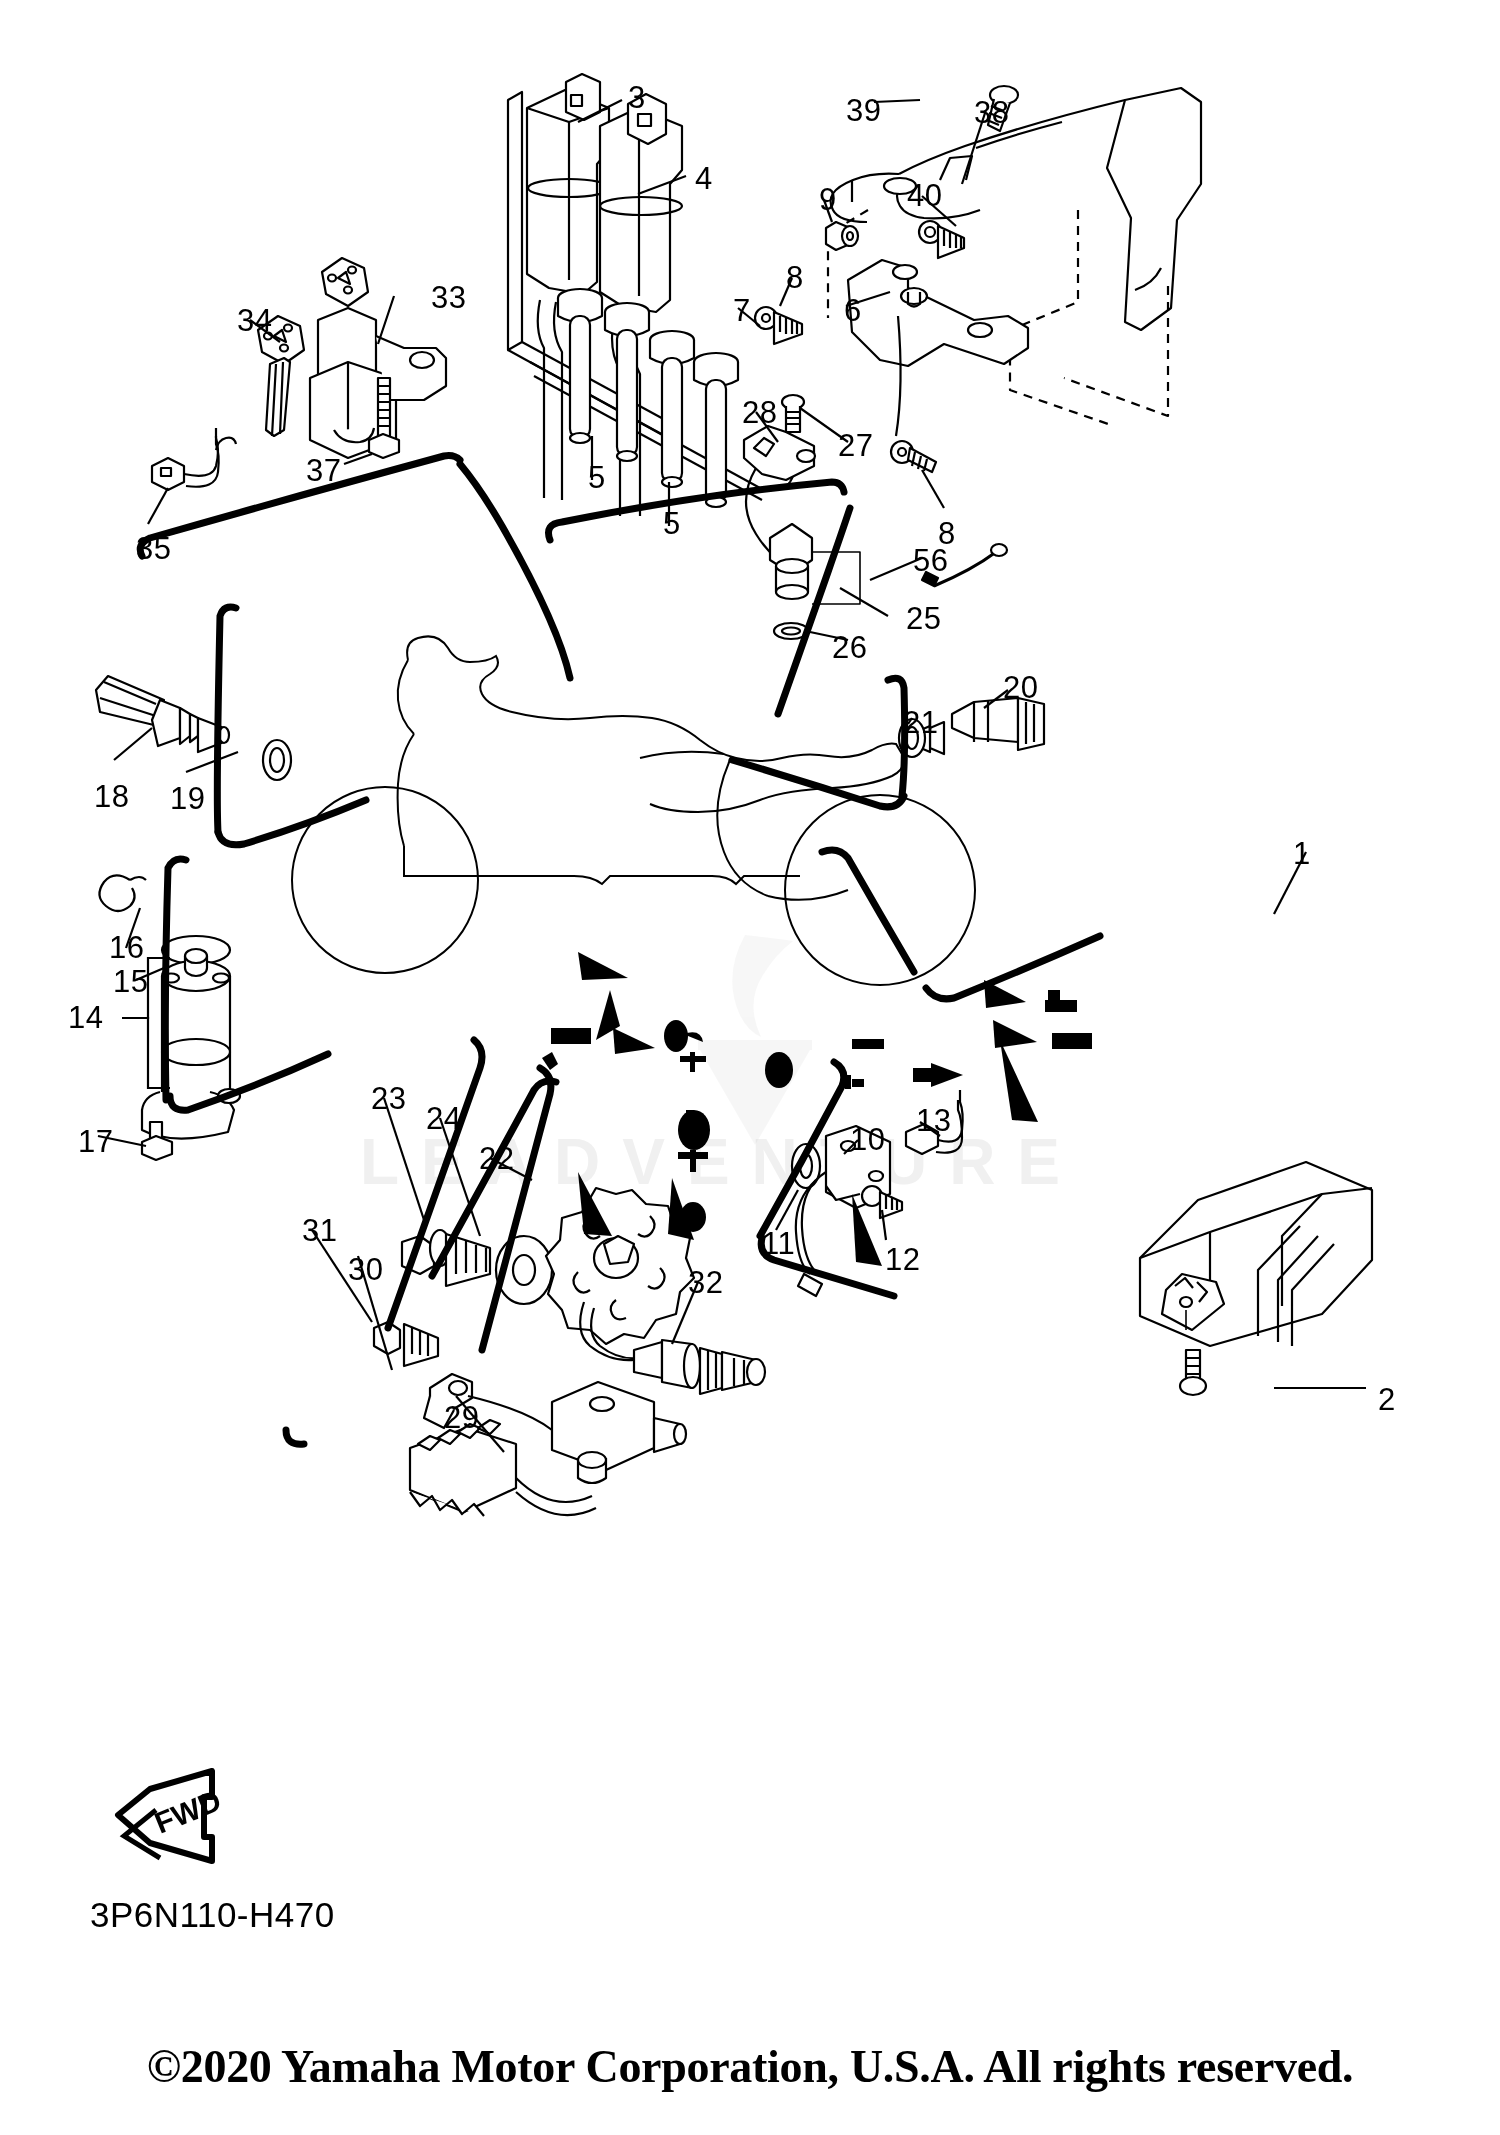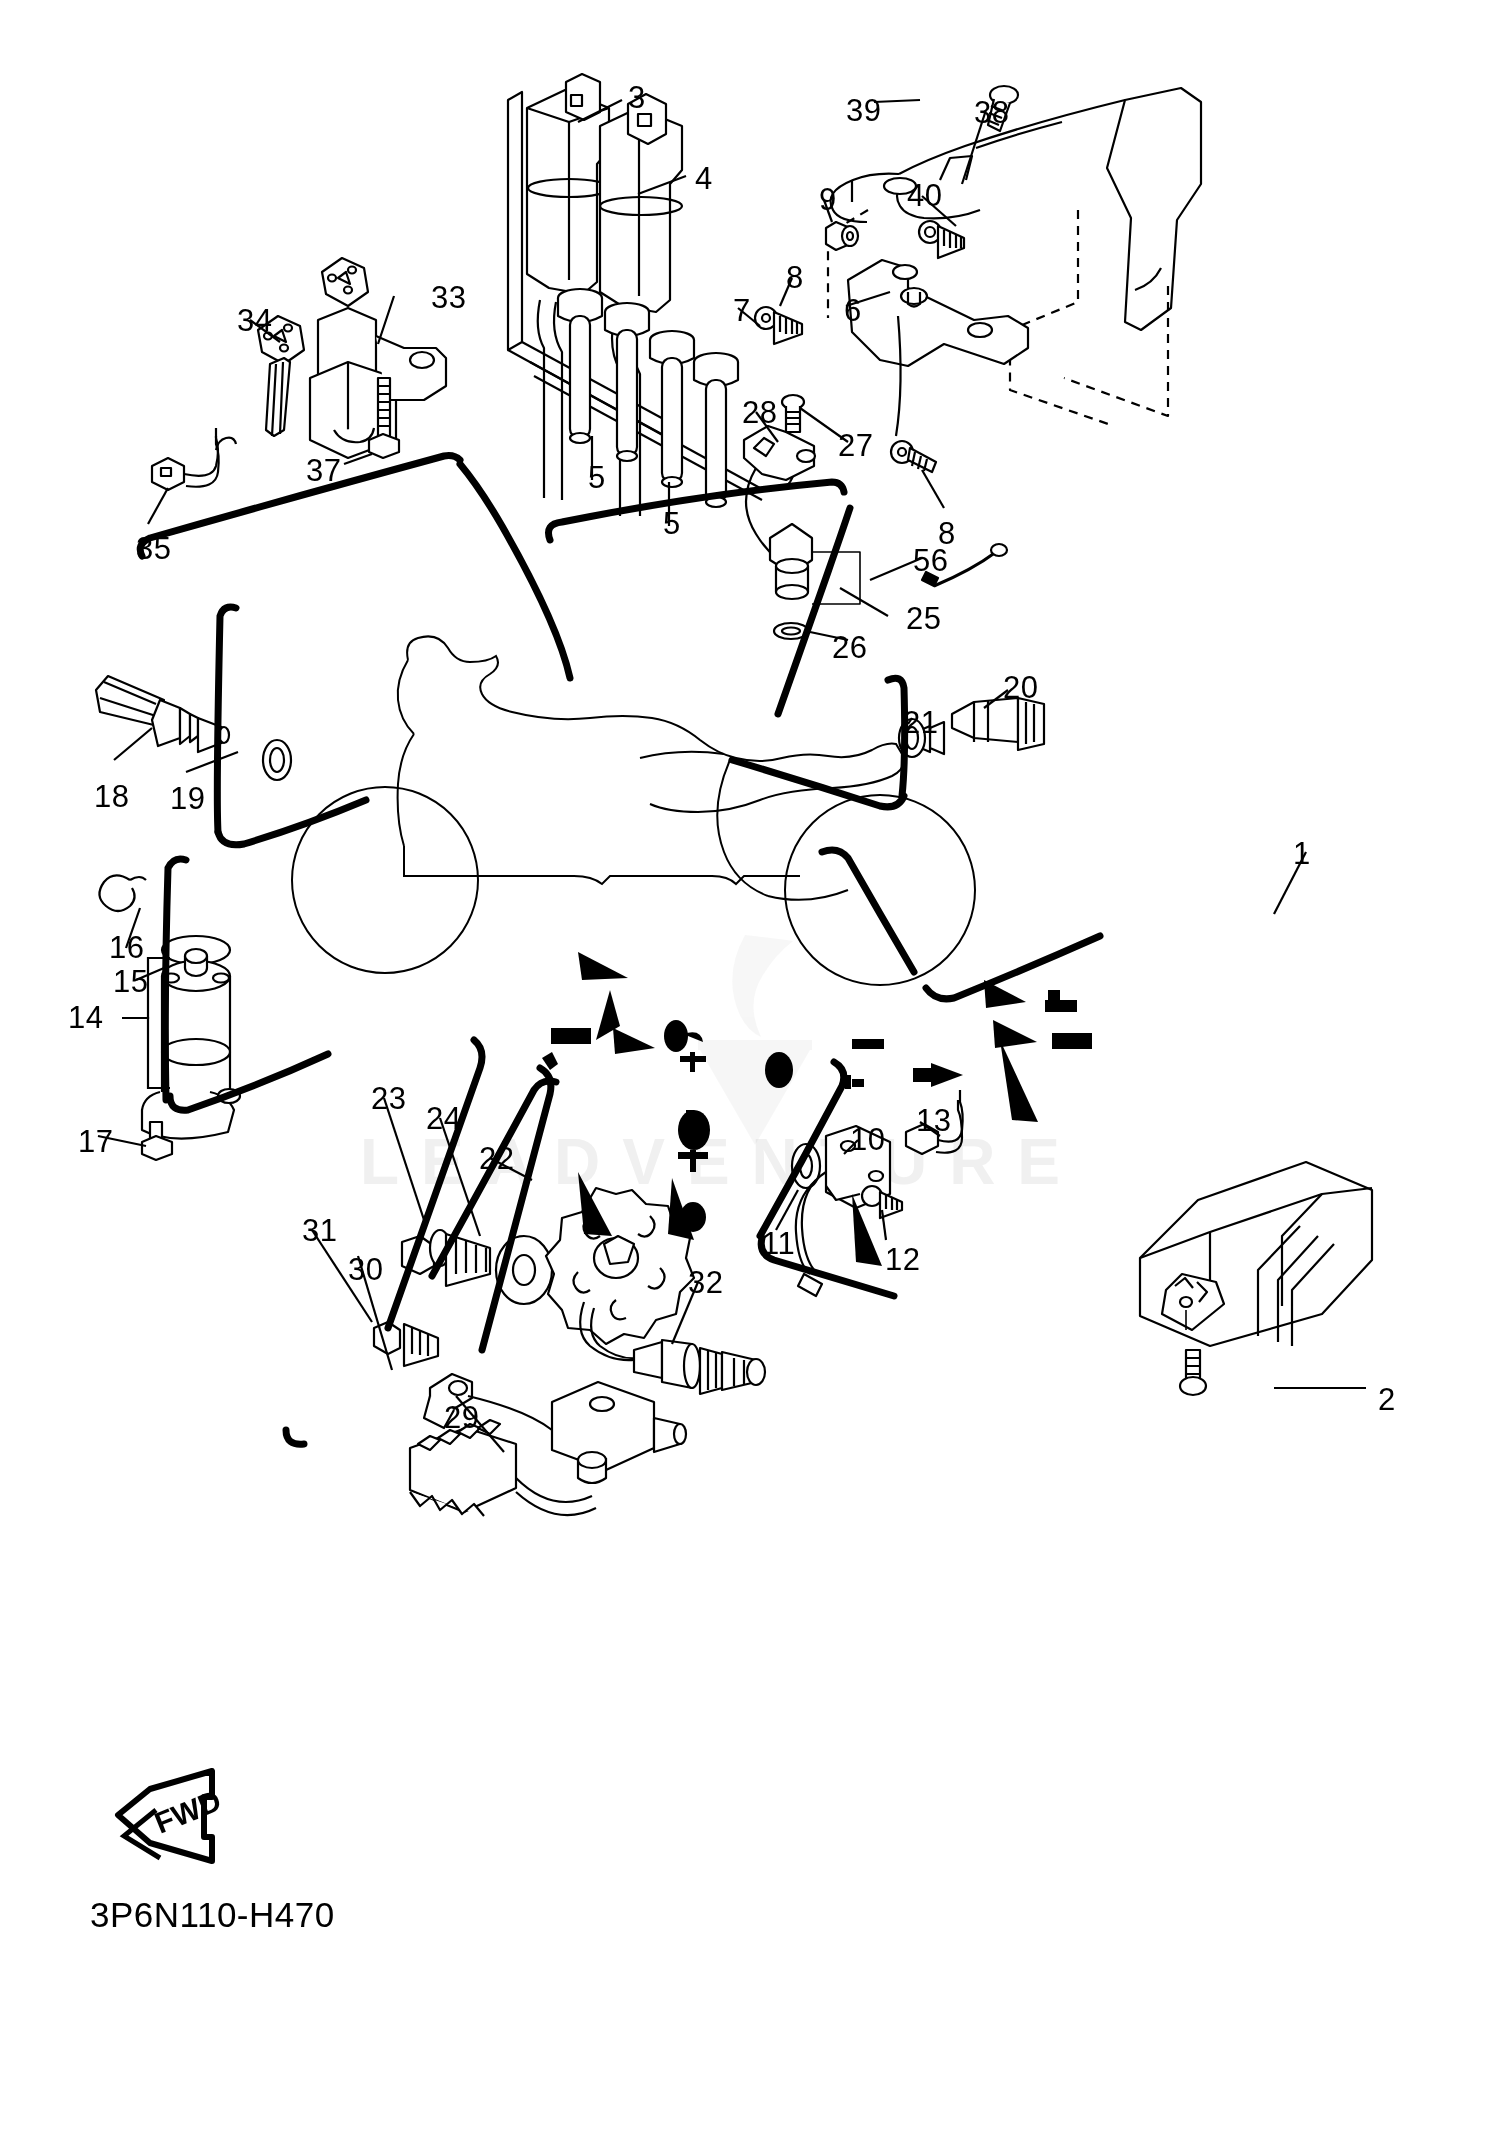--- a/index.html
+++ b/index.html
@@ -540,13 +540,14 @@
   <div class="callout" style="left:383px;top:282px;margin-left:48px;">33</div>
   <div class="callout" style="left:237px;top:305px;">34</div>
   <div class="callout" style="left:136px;top:533px;">35</div>
   <div class="callout" style="left:913px;top:545px;">56</div>
   <div class="callout" style="left:306px;top:455px;">37</div>
   <div class="callout" style="left:974px;top:97px;">38</div>
   <div class="callout" style="left:846px;top:95px;">39</div>
   <div class="callout" style="left:907px;top:180px;">40</div>
 
   <div id="partno">3P6N110-H470</div>
+  <div id="footer">©2020 Yamaha Motor Corporation, U.S.A. All rights reserved.</div>
 </div>
 
 </body></html>

